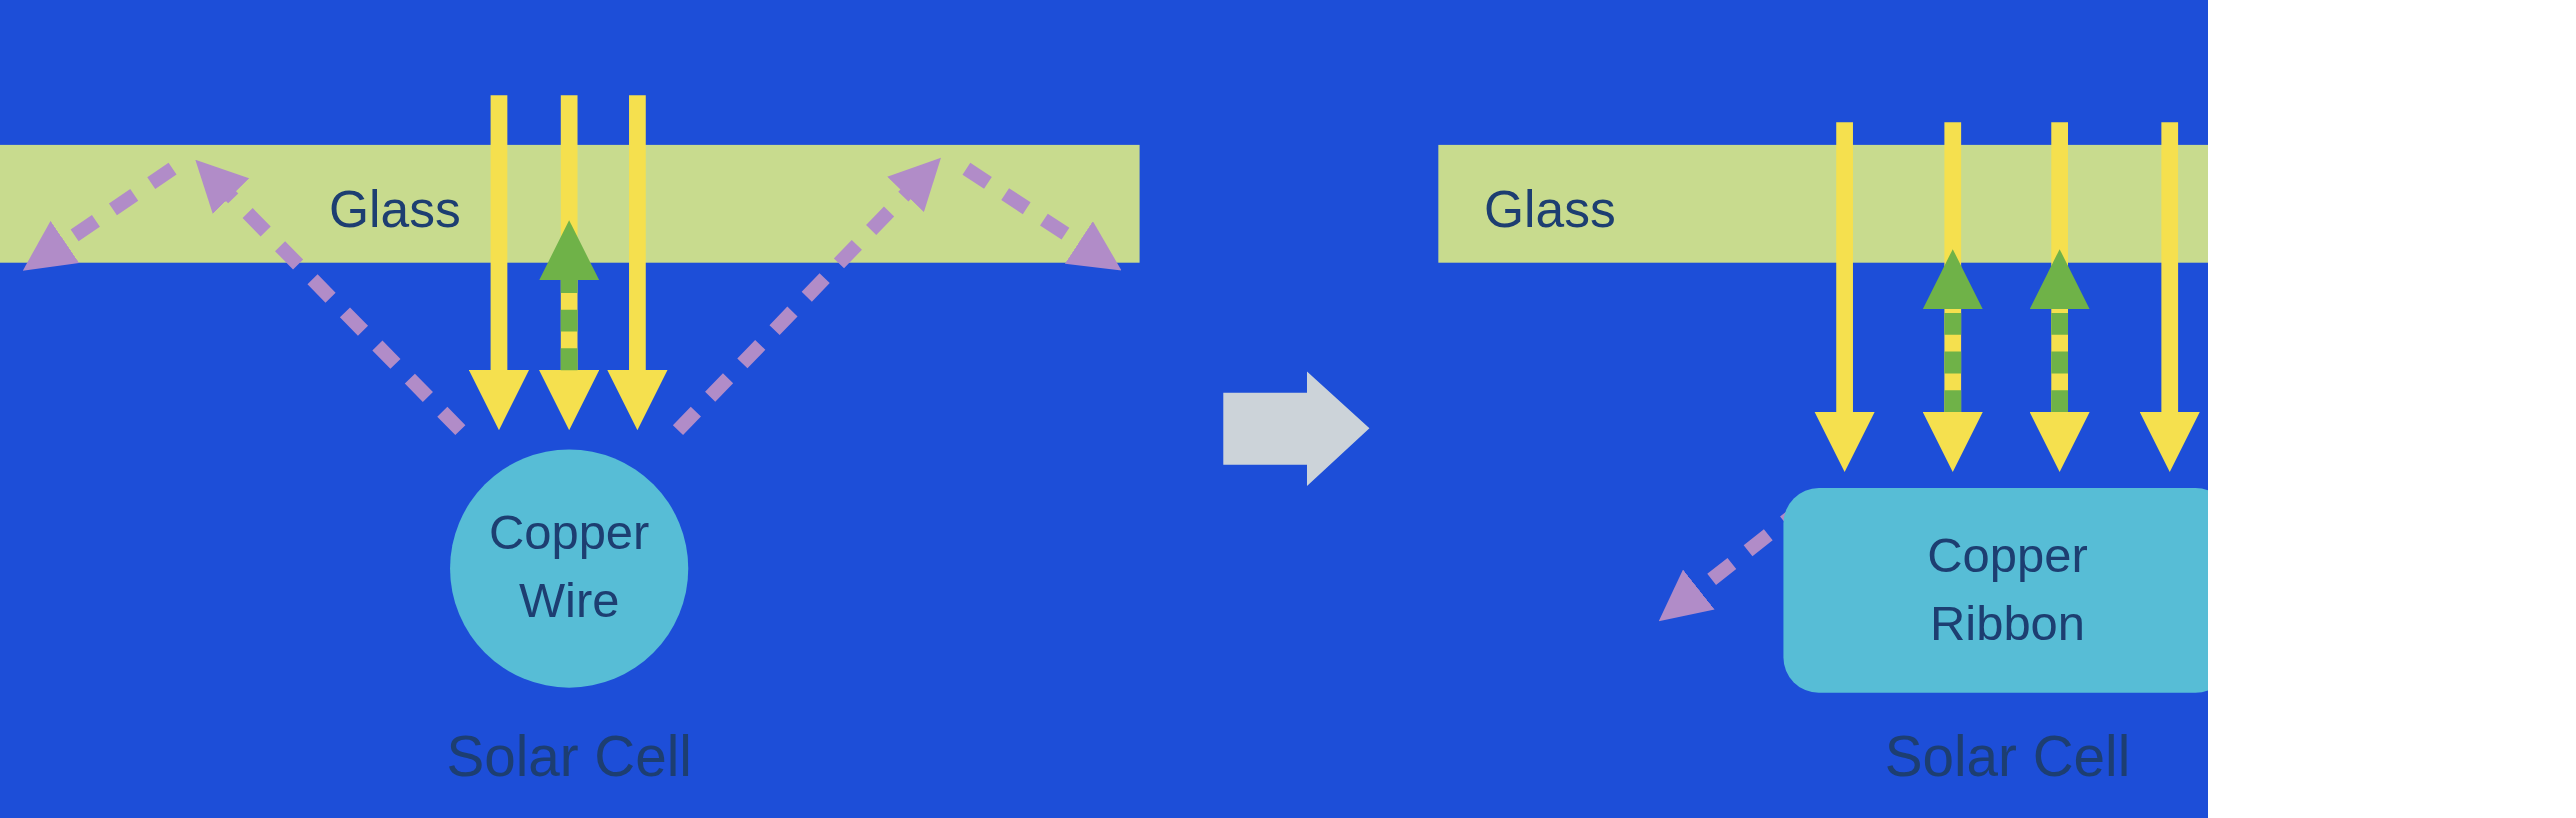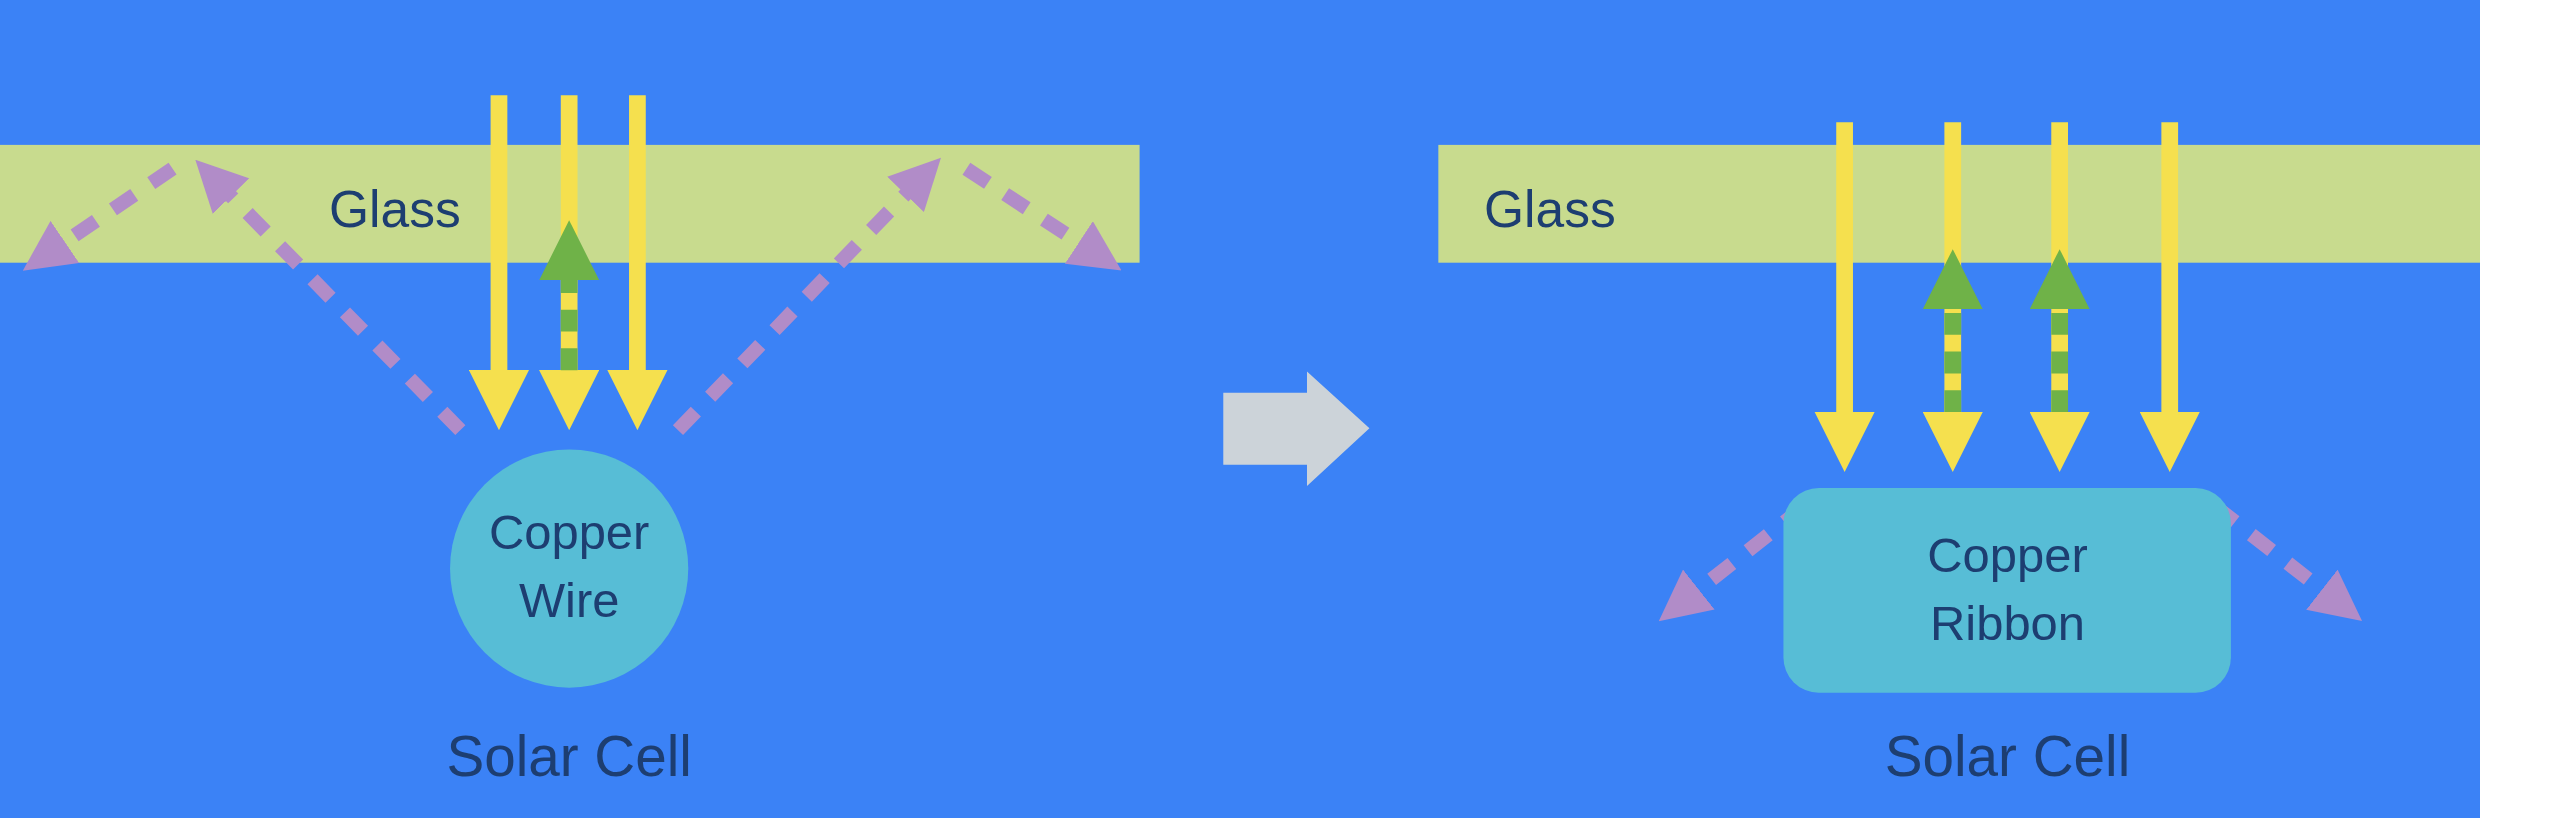--- a/index.html
+++ b/index.html
@@ -2,23 +2,23 @@
 <html style="font-size:10.3px"><head>
 <meta charset="utf-8">
 <style>
   html, body {
     margin: 0;
     padding: 0;
     background: #ffffff;
   }
   .stage {
     position: relative;
-    width: 2480px;
+    width: 2208px;
     height: 819px;
-    background: #3b82f6;
+    background: #1d4ed8;
     overflow: hidden;
   }
   .dlabel {
     font-family: "Liberation Sans", sans-serif;
     font-weight: 400;
   }
   .fs-glass { font-size: 80px; }
   .fs-cond  { font-size: 76px; }
   .fs-cell  { font-size: 88px; }
 </style>

